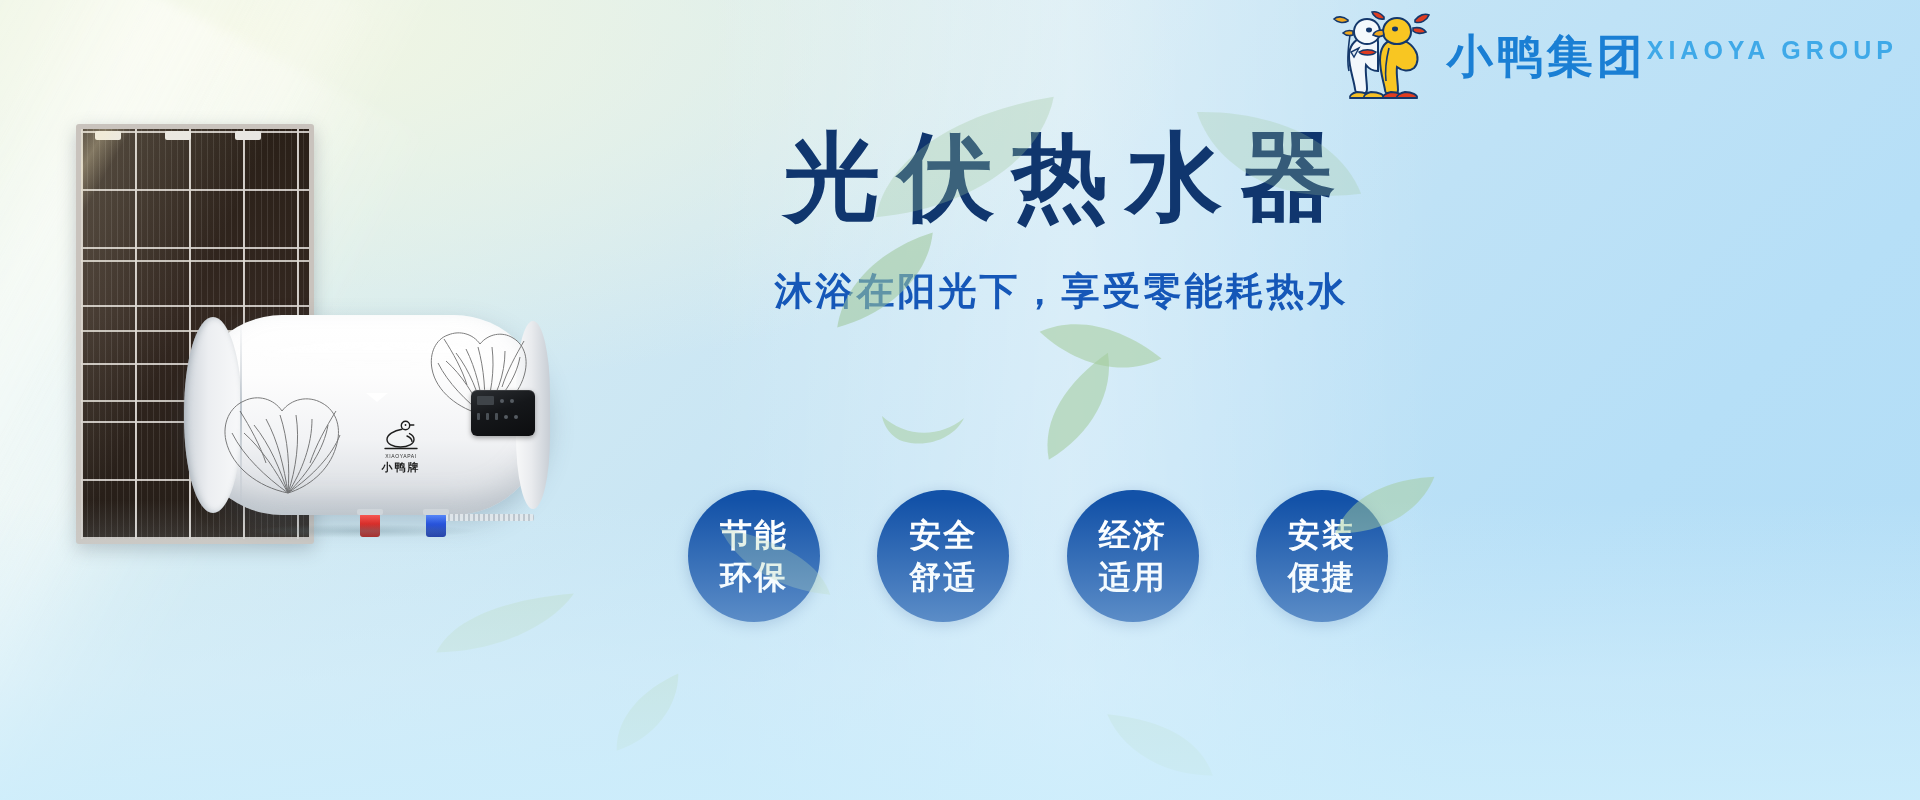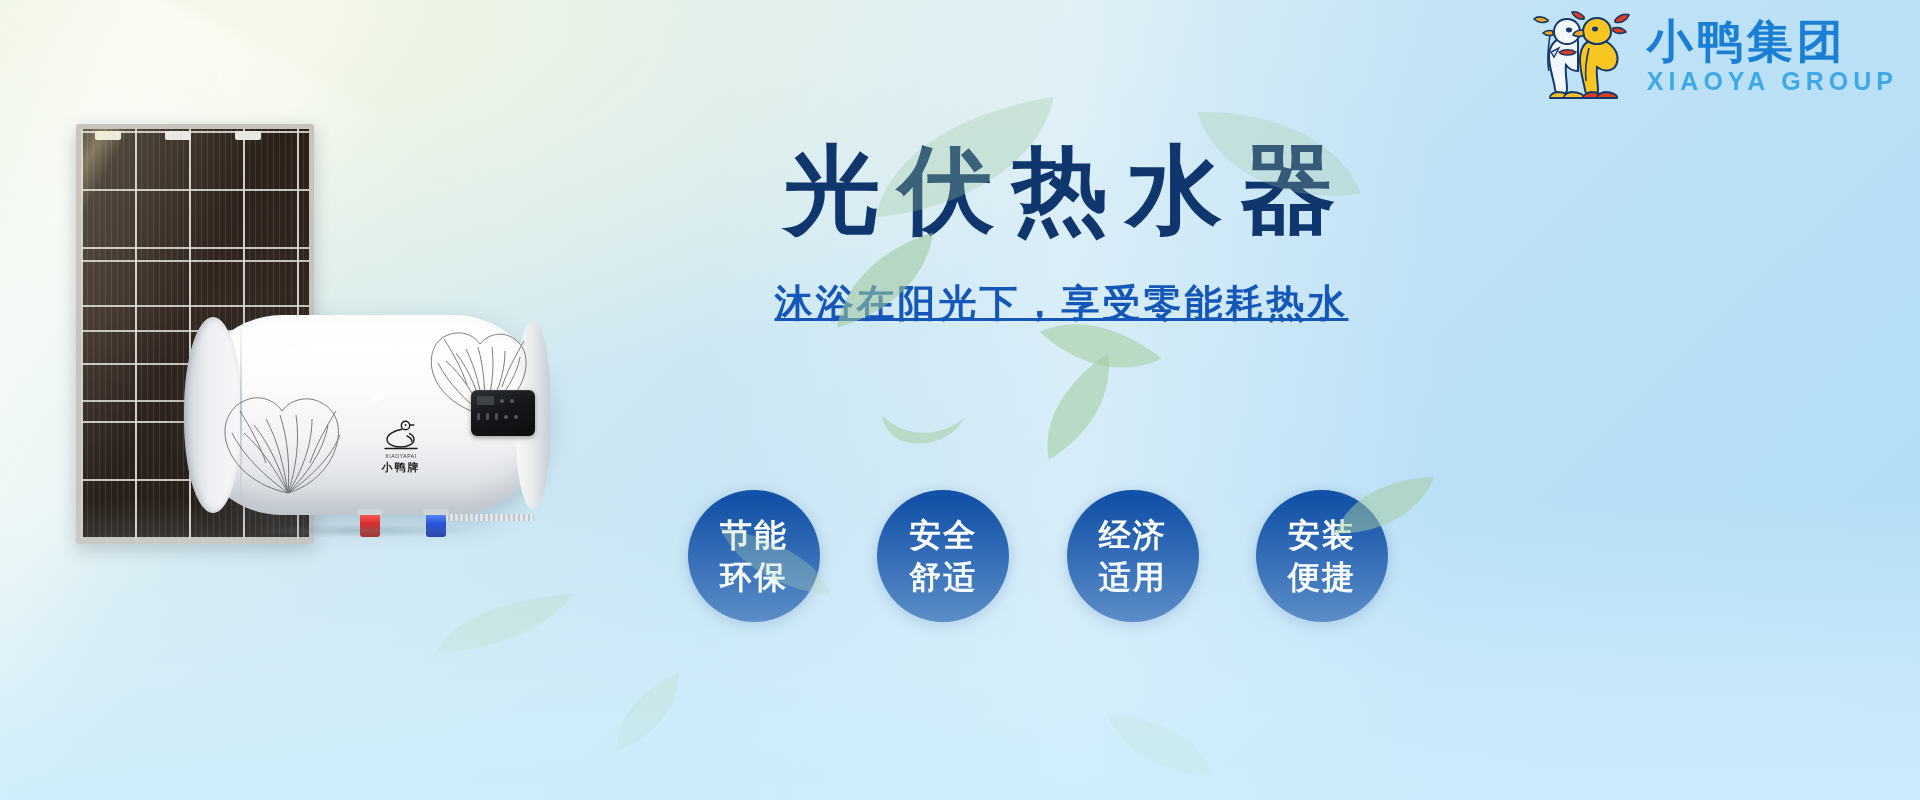--- a/index.html
+++ b/index.html
@@ -35,21 +35,21 @@
   
   .bottomwash{
     position:absolute;left:0;bottom:0;width:1920px;height:300px;
     background:linear-gradient(180deg,rgba(255,255,255,0) 0%,rgba(214,240,252,.55) 60%,rgba(206,238,252,.85) 100%);
     pointer-events:none;
   }
 
   
   #logo{position:absolute;right:22px;top:8px;display:flex;align-items:center;gap:10px;}
   #logo .ducks{position:relative;width:108px;height:96px;}
-  #logo .logotext{display:flex;flex-direction:column;line-height:1;}
+  #logo .logotext{display:flex;line-height:1;}
   #logo .cn{
     font-size:46px;font-weight:700;color:#1a7fd4;letter-spacing:4px;
     font-family:"DejaVu Sans","Liberation Sans",sans-serif;
   }
   #logo .en{
     font-size:25px;font-weight:700;color:#3fa9e8;letter-spacing:5px;margin-top:5px;
     font-family:"Liberation Sans",sans-serif;
     text-align:right;
   }
 
@@ -146,26 +146,26 @@
   }
   #tank .grille{
     position:absolute;right:14px;bottom:-6px;width:96px;height:7px;border-radius:2px;
     background:repeating-linear-gradient(90deg,#b9bfc6 0 2px,#e6e9ec 2px 5px);opacity:.85;
   }
 
   
   #copy{position:absolute;left:690px;top:120px;width:740px;text-align:center;}
   #headline{
     font-size:96px;font-weight:700;color:#10366e;letter-spacing:18px;
-    line-height:1.12;margin:16px;text-indent:18px;
-    font-family:Liberation Sans, sans-serif;
+    line-height:1.12;margin:4px;text-indent:18px;
+    font-family:Liberation Serif, serif;
   }
   #subhead{
     margin:34px 0 0 0;font-size:38px;font-weight:700;color:#1557b8;letter-spacing:3px;
-    text-indent:3px;font-family:"DejaVu Sans","Liberation Sans",sans-serif;text-decoration:underline;
+    text-indent:3px;font-family:"DejaVu Sans","Liberation Sans",sans-serif;
   }
 
   
   #badges{
     position:absolute;left:688px;top:490px;width:700px;
     display:flex;justify-content:space-between;align-items:center;
   }
   .badge{
     width:132px;height:132px;border-radius:50%;
     background:#1352a8;color:#fff;

